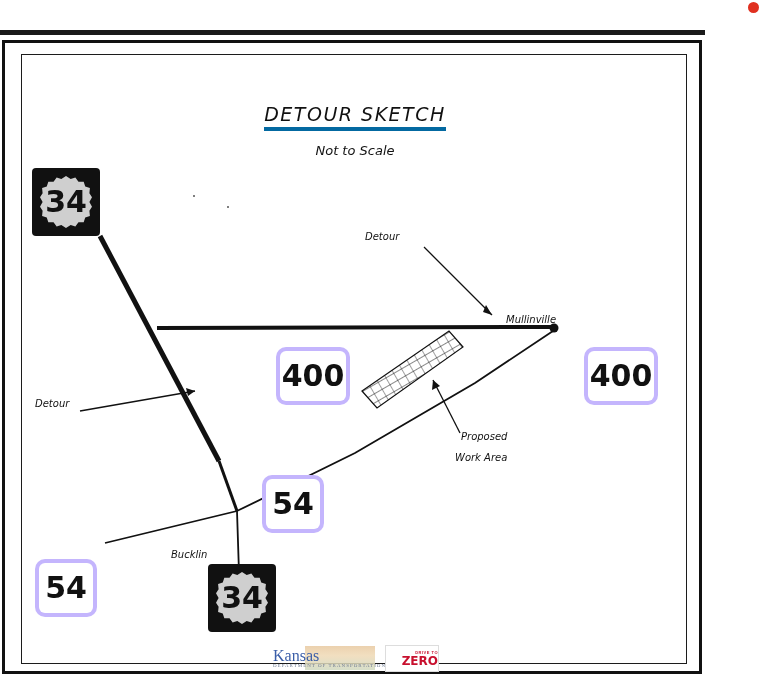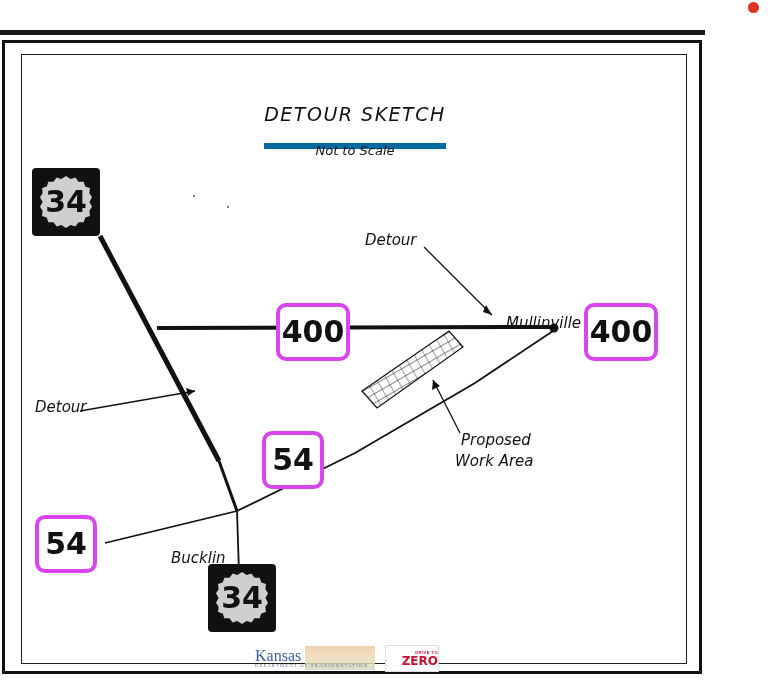--- a/index.html
+++ b/index.html
@@ -63,22 +63,22 @@
     width: 700px;
     text-align: center;
     font-family: "DejaVu Sans", sans-serif;
     font-style: italic;
     font-size: 19px;
     letter-spacing: 1.5px;
     color: #111111;
   }
   .title u {
     text-decoration: none;
-    border-bottom: 6px solid #0369a1;
-    padding-bottom: 18px;
+    border-bottom: 4px solid #0369a1;
+    padding-bottom: 2px;
   }
   .subtitle {
     position: absolute;
     left: 0;
     top: 100px;
     width: 700px;
     text-align: center;
     font-family: "DejaVu Sans", sans-serif;
     font-style: italic;
     font-size: 13px;
@@ -105,22 +105,23 @@
     justify-content: center;
     z-index: 1;
   }
   .shield .num {
     position: relative;
     z-index: 2;
     line-height: 1;
   }
   
   .us-shield {
-    background: #d946ef;
+    background: #c4b5fd;
     border-radius: 10px;
+    margin-top: 44px;
   }
   .us-shield .num { font-size: 30px; color: #111; }
   
   .ks-shield {
     background: #111111;
     border-radius: 4px;
   }
   .ks-shield .burst {
     position: absolute;
     left: 8px; top: 8px; right: 8px; bottom: 8px;
@@ -133,35 +134,35 @@
       16% 89%, 13% 80%, 4% 77%, 5% 67%, 0% 59%, 5% 50%, 0% 41%, 5% 33%,
       4% 23%, 13% 20%, 16% 11%, 26% 11%, 32% 3%, 41% 6%
     );
   }
   .ks-shield .num { font-size: 30px; color: #111111; }
 
   .map-label {
     position: absolute;
     font-family: "DejaVu Sans", sans-serif;
     font-style: italic;
-    font-size: 15px;
+    font-size: 10px;
     color: #111111;
     white-space: pre;
     line-height: 1.25;
   }
   .logos {
     position: absolute;
     left: 240px;
     top: 600px;
     width: 220px;
     height: 30px;
   }
   .logo-kansas {
     position: absolute;
-    left: 10px;
+    left: 28px;
     top: 4px;
     font-family: "Liberation Serif", serif;
     font-size: 16px;
     color: #3b5ea8;
   }
   .logo-kansas small {
     display: block;
     font-size: 5px;
     letter-spacing: 1px;
     color: #6d7a92;

